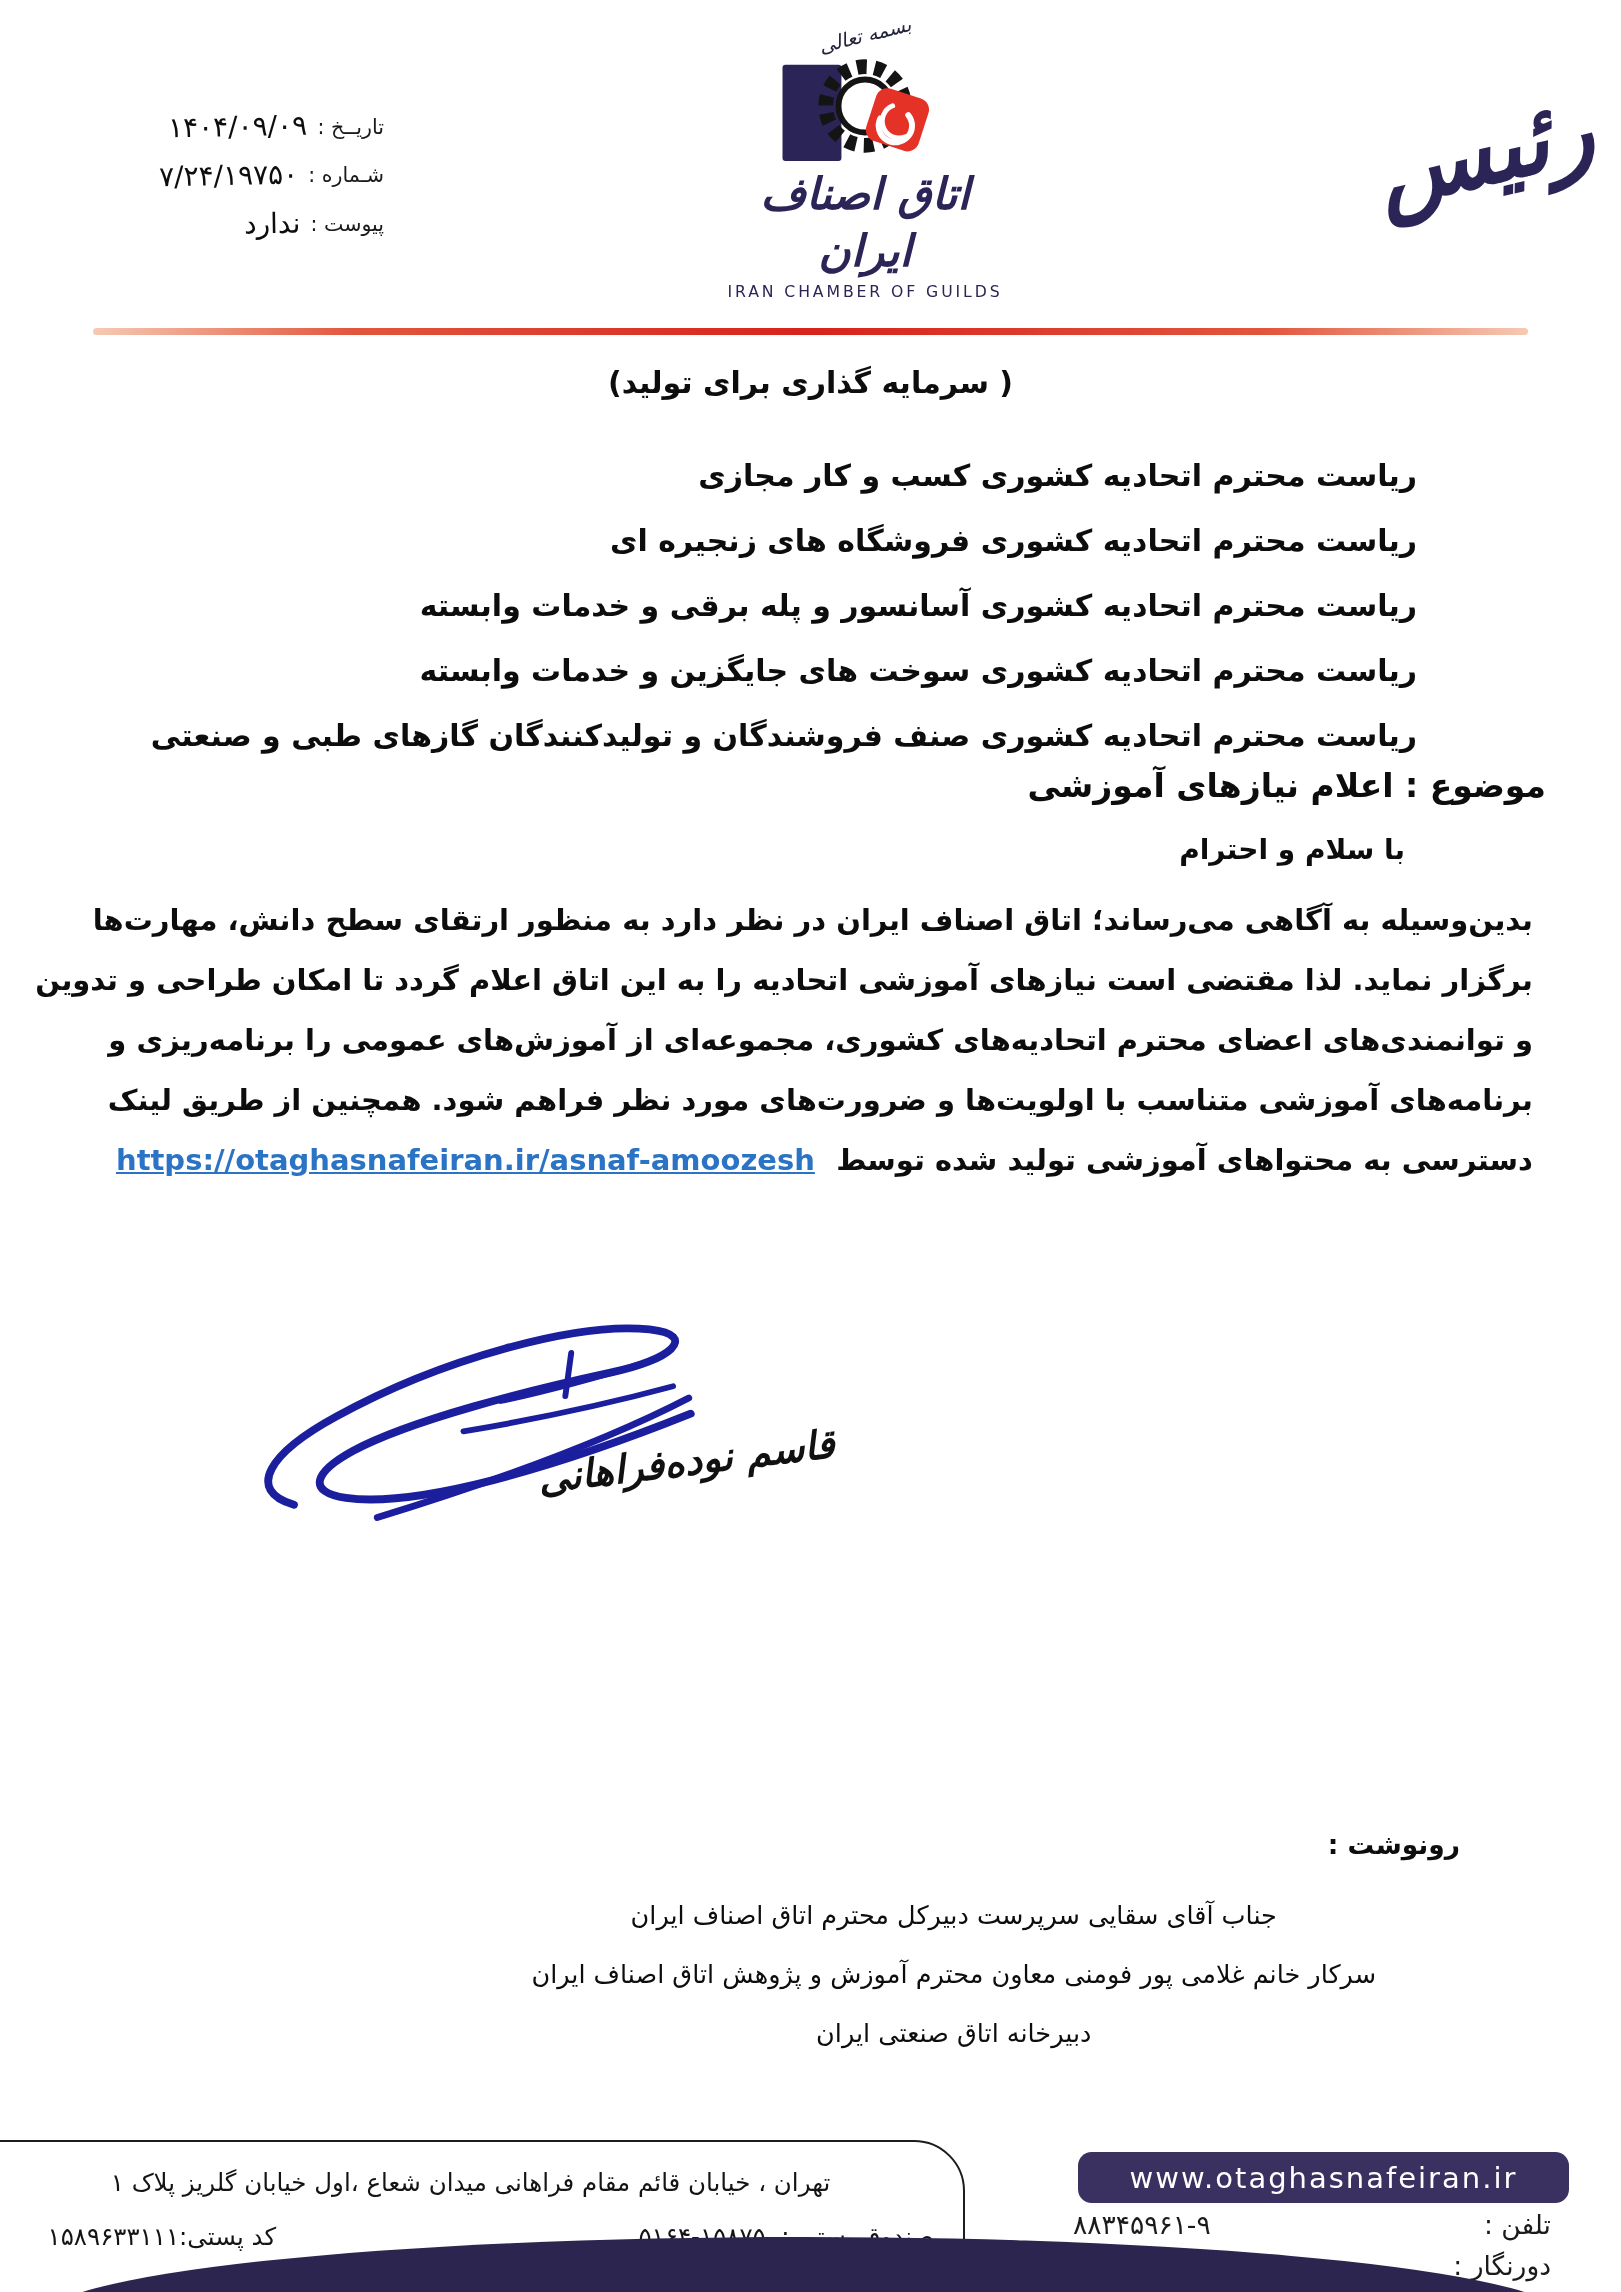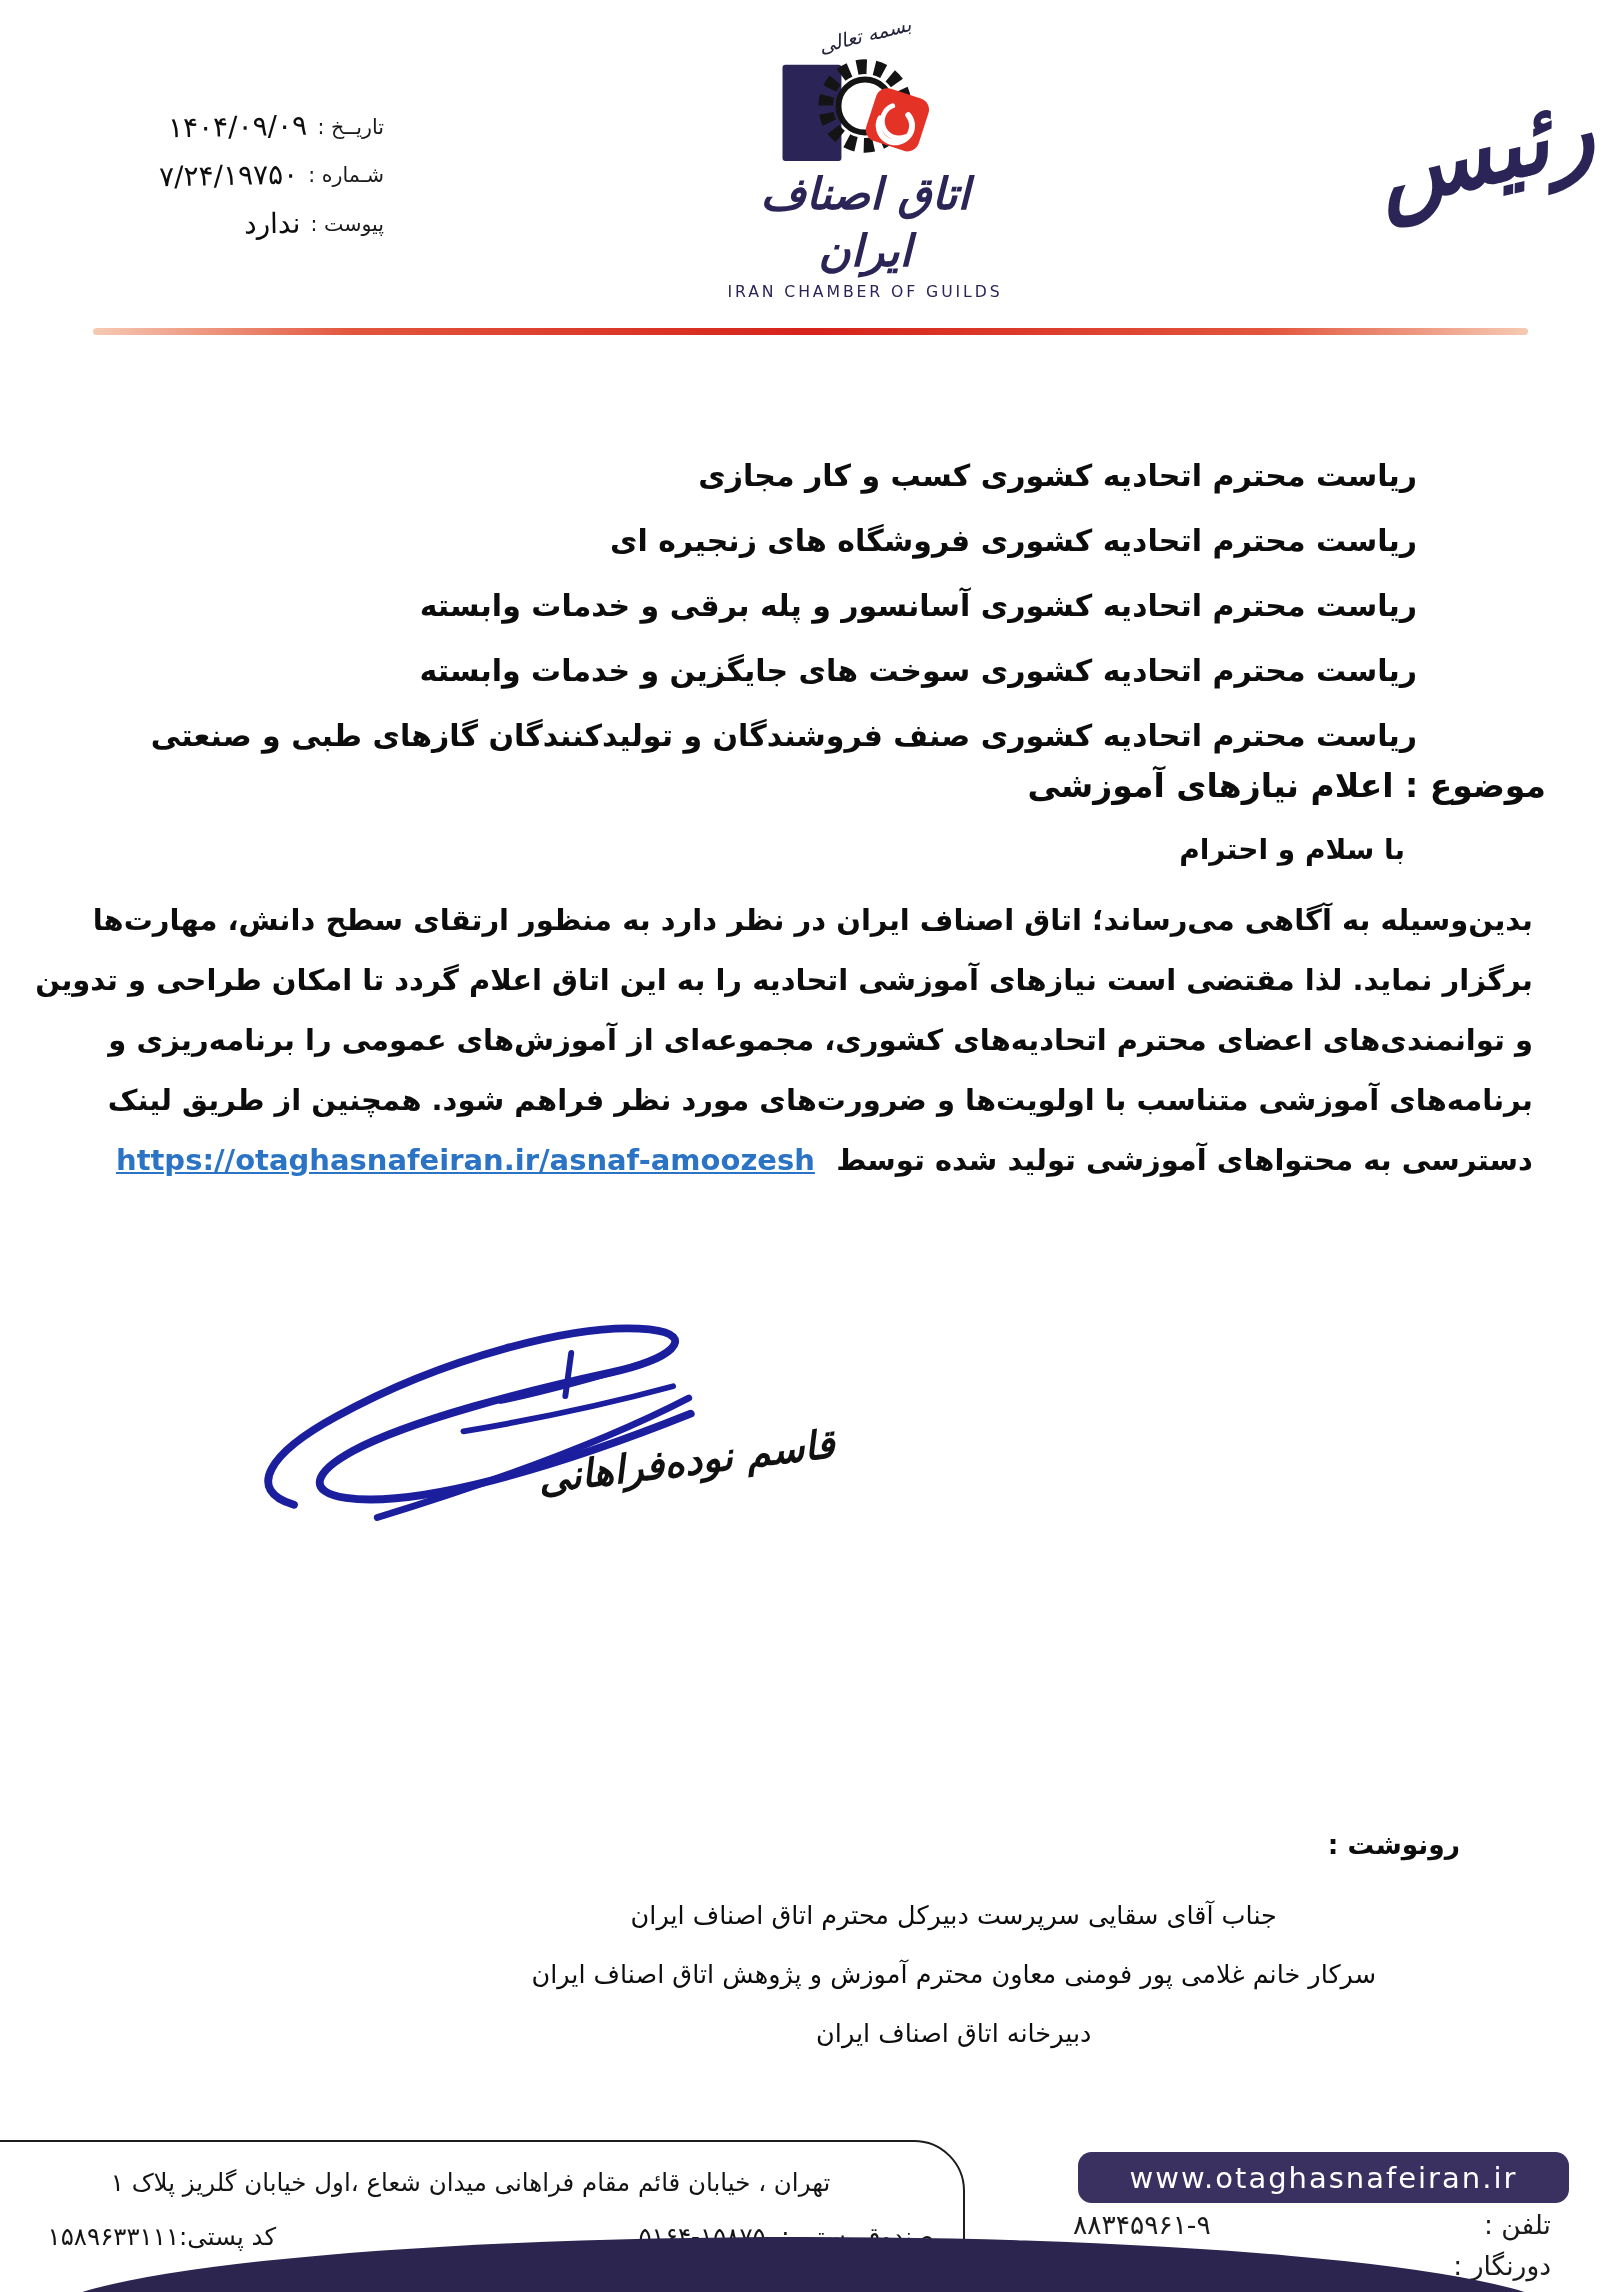--- a/index.html
+++ b/index.html
@@ -96,20 +96,21 @@
       </g>
     </svg>
     <div class="org-fa">اتاق اصناف ایران</div>
     <div class="org-en">IRAN CHAMBER OF GUILDS</div>
   </div>
 
   <div class="president">رئیس</div>
 
   <div class="red-rule"></div>
 
+  <div class="slogan">( سرمایه گذاری برای تولید)</div>
 
   <div class="recipients">
     <div class="recipient">ریاست محترم اتحادیه کشوری کسب و کار مجازی</div>
     <div class="recipient">ریاست محترم اتحادیه کشوری فروشگاه های زنجیره ای</div>
     <div class="recipient">ریاست محترم اتحادیه کشوری آسانسور و پله برقی و خدمات وابسته</div>
     <div class="recipient">ریاست محترم اتحادیه کشوری سوخت های جایگزین و خدمات وابسته</div>
     <div class="recipient">ریاست  محترم اتحادیه کشوری صنف فروشندگان و تولیدکنندگان گازهای طبی و صنعتی</div>
   </div>
 
   <div class="subject">موضوع : اعلام نیازهای آموزشی</div>
@@ -143,21 +144,21 @@
       <path d="M468 96 C360 152 225 195 150 218" stroke-width="7"></path>
       <path d="M348 50 L342 94" stroke-width="6"></path>
     </g>
   </svg>
   <div class="sig-name">قاسم نوده‌فراهانی</div>
 
   <div class="cc-label">رونوشت :</div>
   <div class="cc-list">
     <div class="cc-item">جناب آقای سقایی  سرپرست دبیرکل محترم اتاق اصناف ایران</div>
     <div class="cc-item">سرکار خانم غلامی پور فومنی معاون محترم  آموزش و پژوهش اتاق اصناف ایران</div>
-    <div class="cc-item">دبیرخانه اتاق اصناف ایران</div>
+    <div class="cc-item">دبیرخانه اتاق صنعتی ایران</div>
   </div>
 
   <div class="addr-box">
     <div class="addr-line1">تهران ، خیابان قائم مقام فراهانی  میدان شعاع ،اول خیابان گلریز پلاک ۱</div>
     <div class="addr-line2">
       <span class="addr-seg">
         <span>صندوق پستی :</span>&nbsp;&nbsp;<span>۱۵۸۷۵-۵۱۶۴</span>
       </span>
       <span class="addr-seg">
         <span>کد پستی:</span><span>۱۵۸۹۶۳۳۱۱۱</span>

